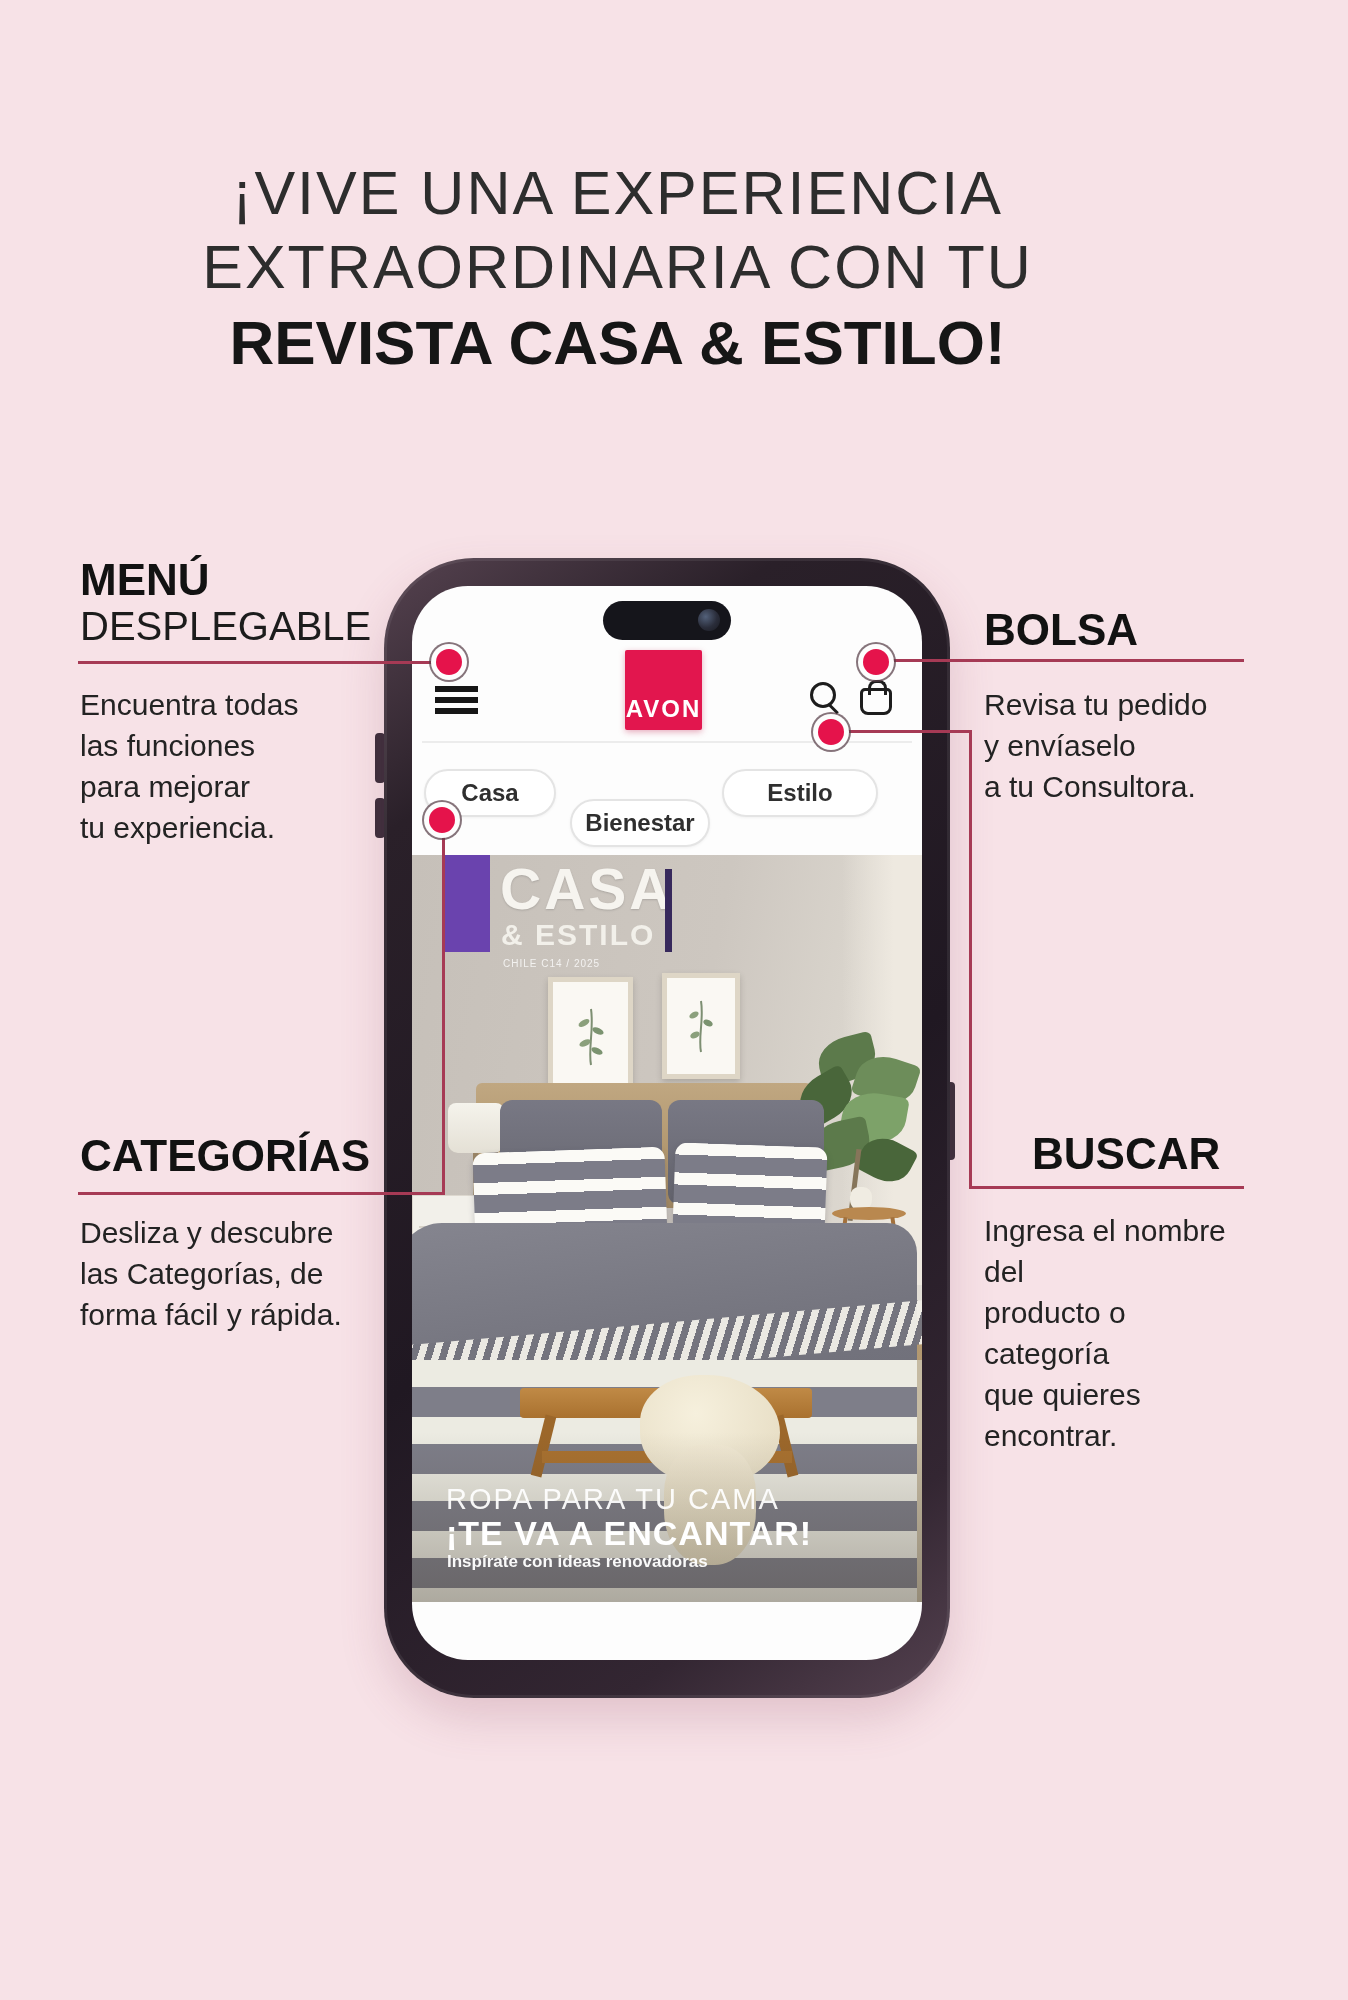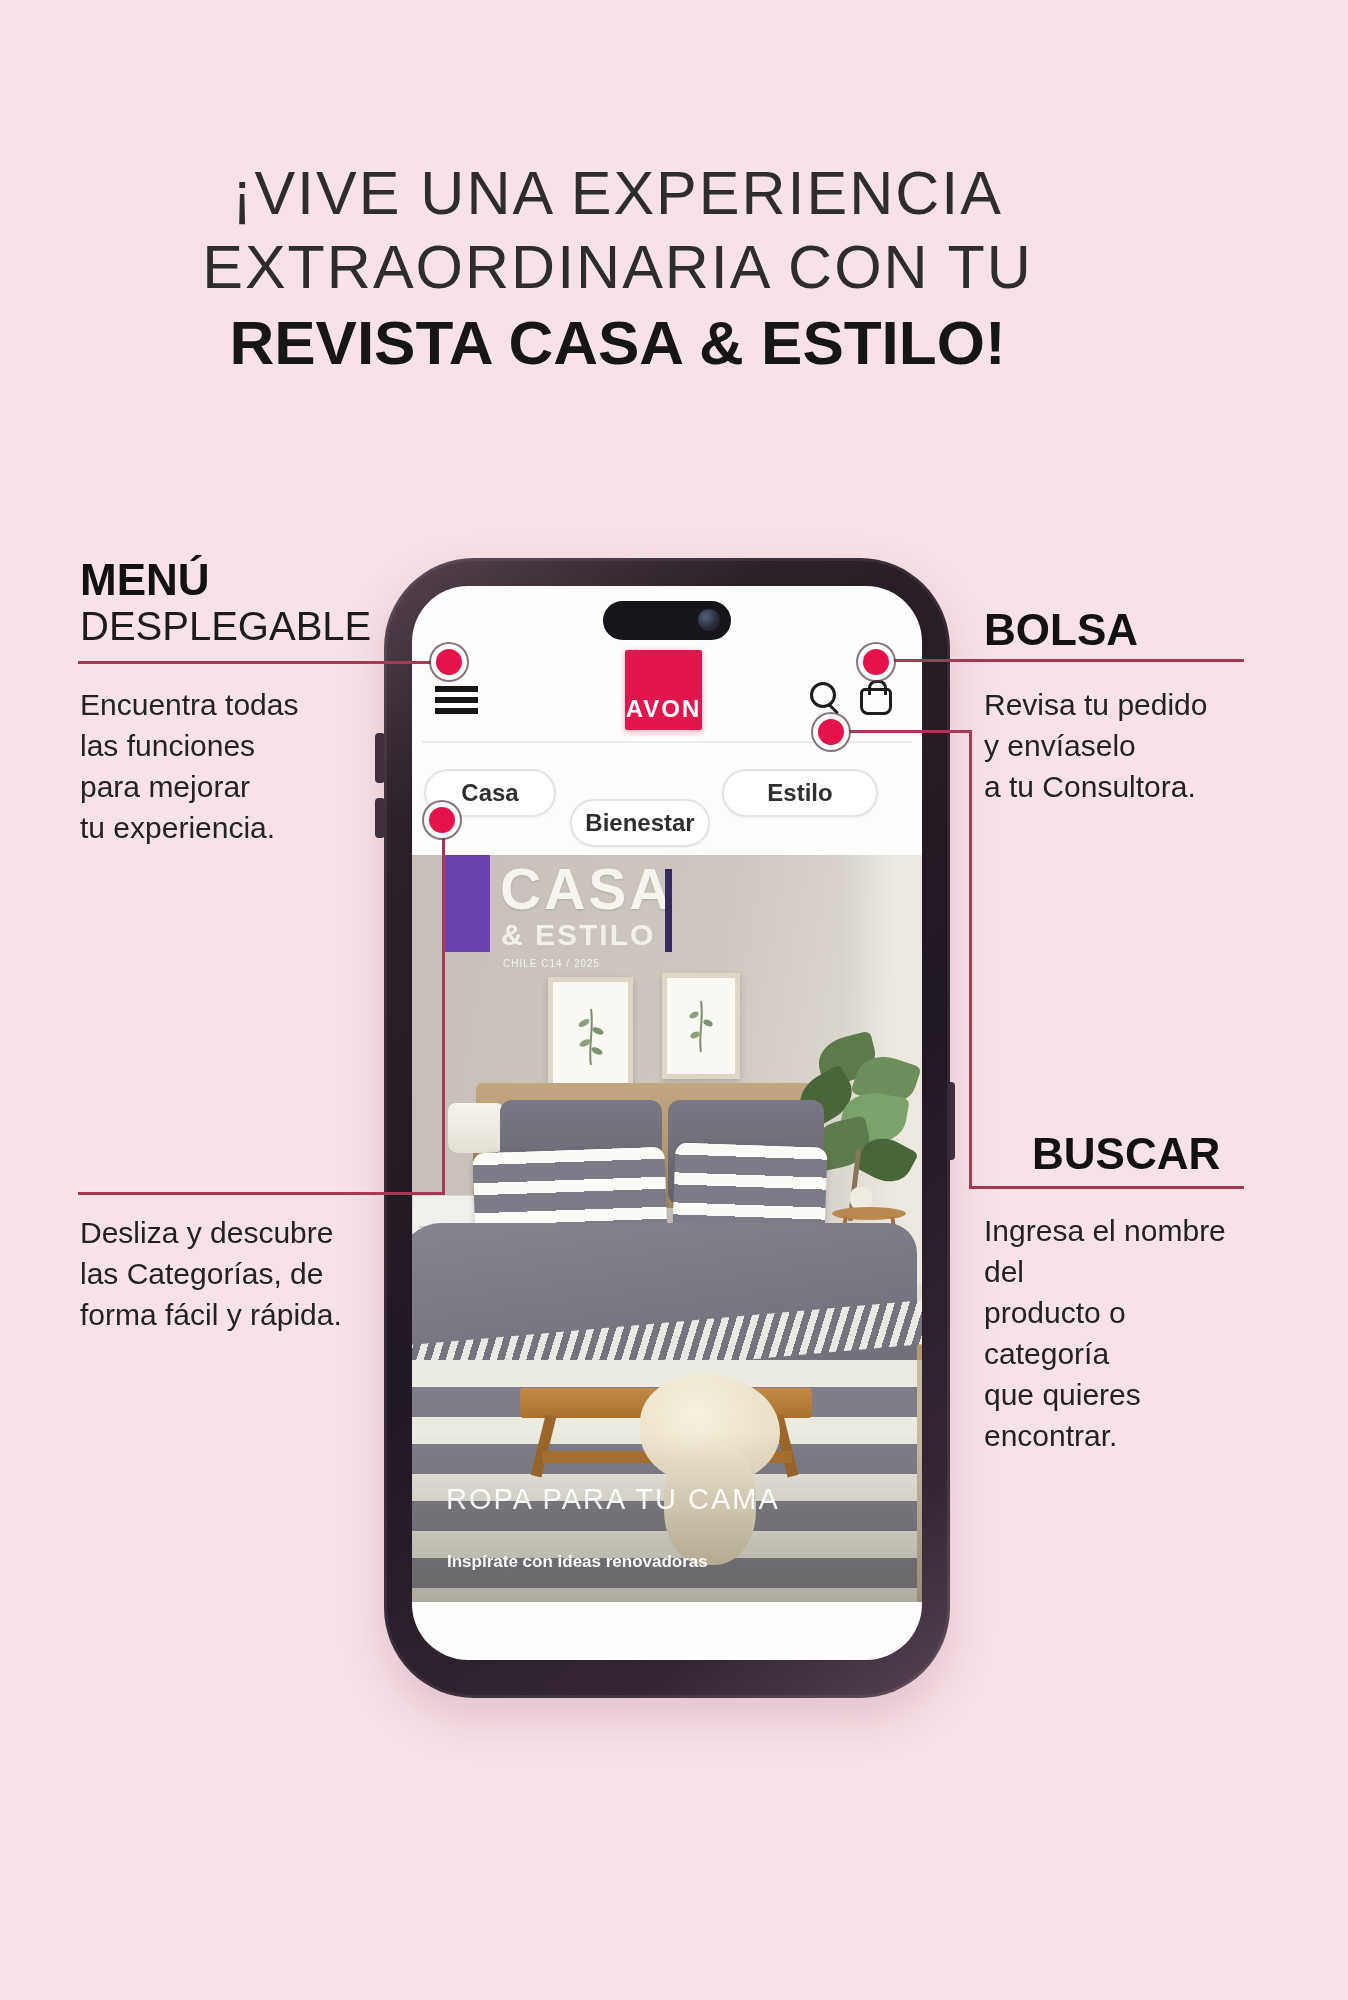--- a/index.html
+++ b/index.html
@@ -207,20 +207,21 @@
       <div class="abs throw2"></div>
 
       <div class="abs flag"></div>
       <div class="abs cover-casa">CASA</div>
       <div class="abs cover-bar"></div>
       <div class="abs cover-estilo">&amp; ESTILO</div>
       <div class="abs cover-edition">CHILE C14 / 2025</div>
 
       <div class="abs cov-shade"></div>
       <div class="abs cap1">ROPA PARA TU CAMA</div>
+      <div class="abs cap2">¡TE VA A ENCANTAR!</div>
       <div class="abs cap3">Inspírate con ideas renovadoras</div>
     </div>
   </div>
 
   <div class="abs cline" style="left:78px;top:661px;width:362px;height:3px;"></div>
   <div class="abs cline" style="left:884px;top:659px;width:418px;height:3px;"></div>
   <div class="abs cline" style="left:840px;top:730px;width:132px;height:3px;"></div>
   <div class="abs cline" style="left:969px;top:730px;width:3px;height:459px;"></div>
   <div class="abs cline" style="left:969px;top:1186px;width:333px;height:3px;"></div>
   <div class="abs cline" style="left:78px;top:1192px;width:367px;height:3px;"></div>
@@ -231,20 +232,21 @@
   <div class="abs dot" style="left:818px;top:719px;"></div>
   <div class="abs dot" style="left:429px;top:807px;"></div>
 
   <div class="abs co-title" style="left:80px;top:558px;">MENÚ</div>
   <div class="abs co-body" style="left:80px;top:684px;">Encuentra todas
 las funciones
 para mejorar
 tu experiencia.</div>
   <div class="abs co-sub" style="left:80px;top:606px;">DESPLEGABLE</div>
 
+  <div class="abs co-title" style="left:80px;top:1134px;">CATEGORÍAS</div>
   <div class="abs co-body" style="left:80px;top:1212px;">Desliza y descubre
 las Categorías, de
 forma fácil y rápida.</div>
 
   <div class="abs co-title" style="left:984px;top:608px;">BOLSA</div>
   <div class="abs co-body" style="left:984px;top:684px;">Revisa tu pedido
 y envíaselo
 a tu Consultora.</div>
 
   <div class="abs co-title" style="left:1032px;top:1132px;">BUSCAR</div>

